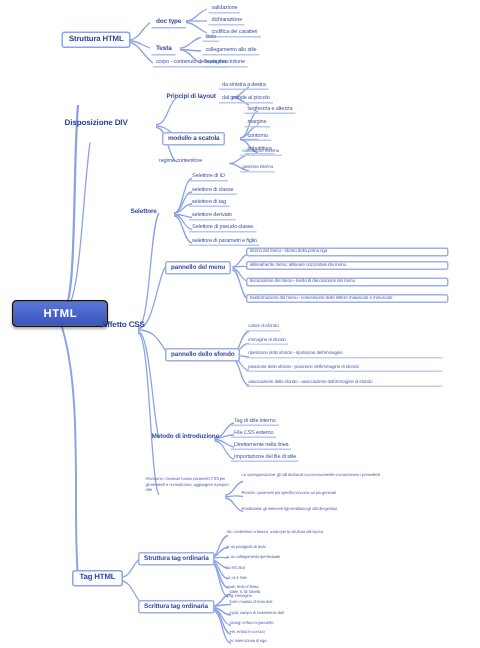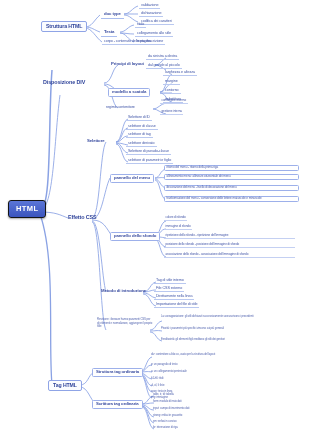--- a/index.html
+++ b/index.html
@@ -21,21 +21,21 @@
   }
 
   
   .root{
     background:linear-gradient(#5b76d8,#3a54bd);
     border:1.6px solid #151515;
     border-radius:3px;
     color:#ffffff;
     font-size:7.5px;
     font-weight:bold;
-    padding:4px 7px;
+    padding:4px 20px;
     letter-spacing:0.4px;
     box-shadow:0 1px 2px rgba(0,0,0,.35);
   }
 
   
   .lvl1{
     font-size:5.2px;
     font-weight:bold;
     color:#31459b;
     padding:2px 4px;

